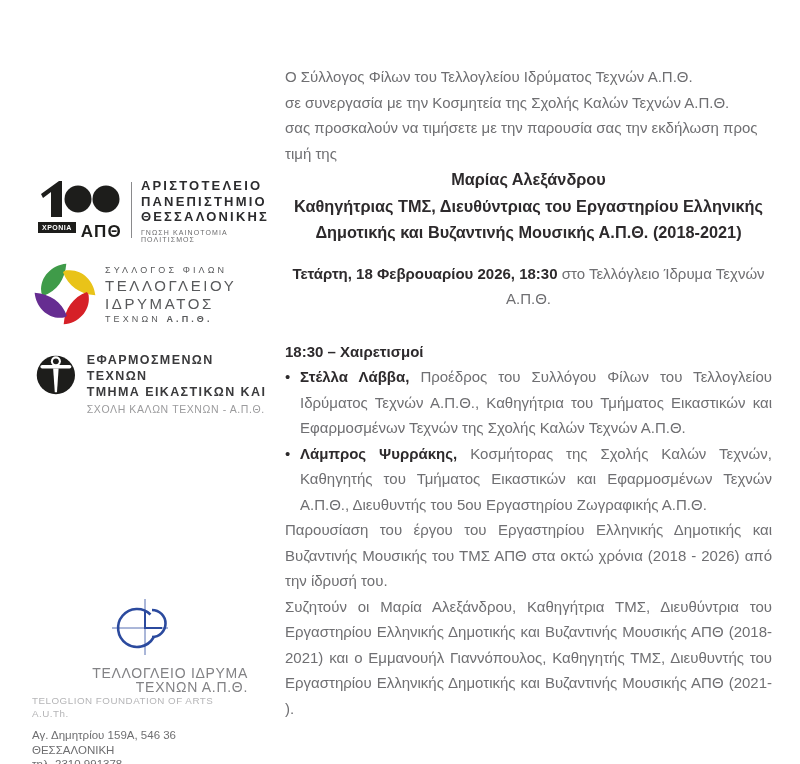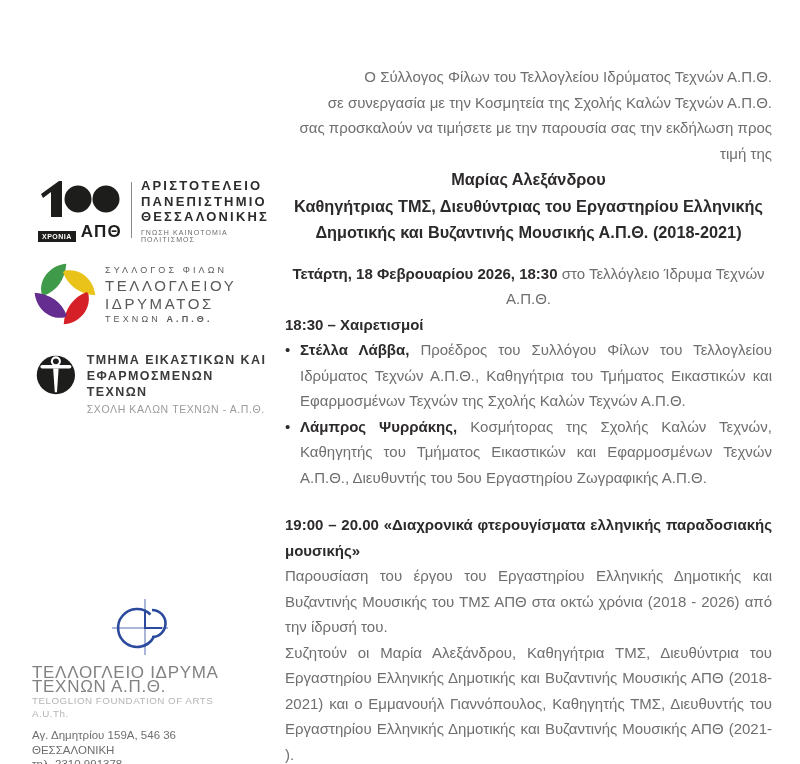--- a/index.html
+++ b/index.html
@@ -9,21 +9,21 @@
   
   .sidebar { position:absolute; left:30px; top:0; width:240px; height:764px; }
 
   .invite-title { position:absolute; left:0; top:62px; font-size:31px; font-weight:400;
                   letter-spacing:1.5px; color:#3e3e40; }
 
   
   .auth-logo { position:absolute; left:8px; top:178px; display:flex; align-items:center; gap:9px; }
   .auth-mark { width:84px; }
   .auth-mark svg { display:block; }
-  .auth-mark-bottom { display:flex; align-items:flex-end; gap:5px; margin-top:3px; }
+  .auth-mark-bottom { display:flex; align-items:flex-start; gap:5px; margin-top:3px; }
   .years-box { background:#1d1d1b; color:#ffffff; font-size:7px; font-weight:bold;
                letter-spacing:0.5px; padding:2px 4px; }
   .apth-acronym { font-size:17px; font-weight:bold; color:#1d1d1b; letter-spacing:1px; }
   .auth-divider { width:1px; height:56px; background:#8a8a8c; }
   .auth-text .uni-line { font-size:13px; font-weight:bold; color:#2c2c2e;
                          letter-spacing:2.2px; line-height:15.5px; }
   .auth-text .uni-tagline { font-size:7px; color:#6b6b6d; letter-spacing:1.1px; margin-top:4px; }
 
   
   .friends-logo { position:absolute; left:2px; top:258px; display:flex; align-items:flex-start; gap:7px; }
@@ -34,34 +34,34 @@
 
   
   .school-logo { position:absolute; left:4px; top:352px; display:flex; align-items:flex-start; gap:9px; }
   .school-text .s-line { font-size:12.5px; font-weight:bold; color:#3a3a3c;
                          letter-spacing:1.4px; line-height:16px; }
   .school-text .s-sub { font-size:10.5px; color:#9b9b9d; letter-spacing:0.6px; margin-top:3px; }
 
   
   .foundation { position:absolute; left:2px; top:598px; width:216px; }
   .foundation svg { display:block; margin:0 auto 10px auto; }
-  .fnd-el { font-size:17px; color:#828285; letter-spacing:0.7px; line-height:14px; }
+  .fnd-el { font-size:14px; color:#828285; letter-spacing:0.7px; line-height:14px;text-align:right; }
   .fnd-en { font-size:9.8px; color:#b5b5b7; letter-spacing:0.5px; line-height:13px; margin-bottom:8px; }
   .fnd-addr { font-size:11.5px; color:#6e6e70; line-height:14.5px; }
 
   
   .main { position:absolute; left:285px; top:0; width:487px; color:#6f6f72;
           font-size:15px; line-height:25.5px; }
-  .intro { margin-top:64px; text-align:right; }
+  .intro { margin-top:64px; text-align:left; }
   .honoree { text-align:center; font-weight:bold; color:#2d2a2c;
              font-size:16.3px; line-height:26.5px; }
   .datetime { margin-top:15px; text-align:center; }
   .bold-dark { font-weight:bold; color:#2d2a2c; }
 
-  .section-heading { font-weight:bold; color:#2d2a2c; }
+  .section-heading { margin-top:27px; font-weight:bold; color:#2d2a2c; }
   .bullet { position:relative; padding-left:15px; text-align:justify; }
   .bullet::before { content:"•"; position:absolute; left:0; top:0; color:#2d2a2c; }
   .para { text-align:justify; }
 </style>
 </head>
 <body>
 
 <div class="sidebar">
 
 
@@ -105,22 +105,22 @@
 
   <div class="school-logo">
     <svg width="46" height="46" viewBox="0 0 48 48">
       <circle cx="24" cy="24" r="21" fill="#1d1d1b"></circle>
       <rect x="7" y="13" width="34" height="4" rx="2" fill="#ffffff"></rect>
       <path d="M21 17 L27 17 L25.2 43 L22.8 43 Z" fill="#ffffff"></path>
       <circle cx="24" cy="9" r="5.5" fill="#ffffff"></circle>
       <circle cx="24" cy="9" r="3.2" fill="#1d1d1b"></circle>
     </svg>
     <div class="school-text">
+      <div class="s-line">ΕΦΑΡΜΟΣΜΕΝΩΝ ΤΕΧΝΩΝ</div>
       <div class="s-line">ΤΜΗΜΑ ΕΙΚΑΣΤΙΚΩΝ ΚΑΙ</div>
-      <div class="s-line">ΕΦΑΡΜΟΣΜΕΝΩΝ ΤΕΧΝΩΝ</div>
       <div class="s-sub">ΣΧΟΛΗ ΚΑΛΩΝ ΤΕΧΝΩΝ - Α.Π.Θ.</div>
     </div>
   </div>
 
   <div class="foundation">
     <svg width="56" height="58" viewBox="0 0 56 58">
       <line x1="33" y1="1" x2="33" y2="57" stroke="#2b4a9e" stroke-width="0.8"></line>
       <line x1="0" y1="30" x2="56" y2="30" stroke="#2b4a9e" stroke-width="0.8"></line>
       <path d="M 38.5 16.5 A 19 19 0 1 0 41.5 39.5" fill="none" stroke="#2b4a9e" stroke-width="2.6"></path>
       <path d="M 33 12 L 33 30 L 50 30" fill="none" stroke="#2b4a9e" stroke-width="2"></path>
@@ -154,17 +154,16 @@
 
   <div class="section-heading">18:30 – Χαιρετισμοί</div>
 
   <div class="bullet">
     <span class="bold-dark">Στέλλα Λάββα,</span><span> Προέδρος του Συλλόγου Φίλων του Τελλογλείου Ιδρύματος Τεχνών Α.Π.Θ., Καθηγήτρια του Τμήματος Εικαστικών και Εφαρμοσμένων Τεχνών της Σχολής Καλών Τεχνών Α.Π.Θ.</span>
   </div>
   <div class="bullet">
     <span class="bold-dark">Λάμπρος Ψυρράκης,</span><span> Κοσμήτορας της Σχολής Καλών Τεχνών, Καθηγητής του Τμήματος Εικαστικών και Εφαρμοσμένων Τεχνών Α.Π.Θ., Διευθυντής του 5ου Εργαστηρίου Ζωγραφικής Α.Π.Θ.</span>
   </div>
 
-  <div class="section-heading para" style="margin-top:22px;">19:00 – 20.00  «Διαχρονικά φτερουγίσματα ελληνικής παραδοσιακής μουσικής»</div>
   <div class="para">Παρουσίαση του έργου του Εργαστηρίου Ελληνικής Δημοτικής και Βυζαντινής Μουσικής του ΤΜΣ ΑΠΘ στα οκτώ χρόνια (2018 - 2026) από την ίδρυσή του.</div>
   <div class="para">Συζητούν οι Μαρία Αλεξάνδρου, Καθηγήτρια ΤΜΣ, Διευθύντρια του Εργαστηρίου Ελληνικής Δημοτικής και Βυζαντινής Μουσικής ΑΠΘ (2018-2021) και ο Εμμανουήλ Γιαννόπουλος, Καθηγητής ΤΜΣ, Διευθυντής του Εργαστηρίου Ελληνικής Δημοτικής και Βυζαντινής Μουσικής ΑΠΘ (2021- ).</div>
 
 </div>
 
 </body></html>

